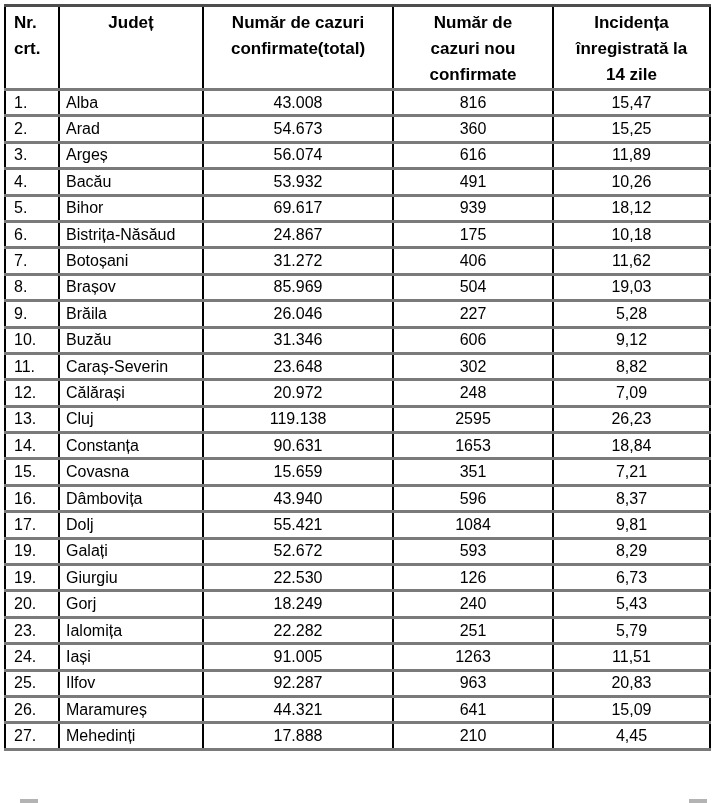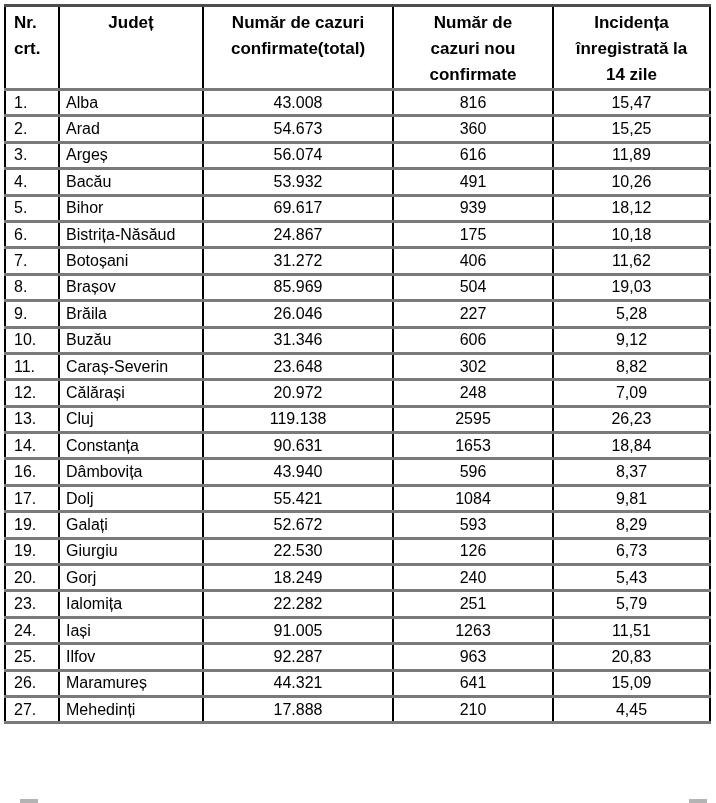--- a/index.html
+++ b/index.html
@@ -194,20 +194,27 @@
     <td class="cell-incidenta">26,23</td>
   </tr>
       <tr>
     <td class="cell-nr">14.</td>
     <td class="cell-judet">Constanța</td>
     <td class="cell-total">90.631</td>
     <td class="cell-noi">1653</td>
     <td class="cell-incidenta">18,84</td>
   </tr>
       <tr>
+    <td class="cell-nr">15.</td>
+    <td class="cell-judet">Covasna</td>
+    <td class="cell-total">15.659</td>
+    <td class="cell-noi">351</td>
+    <td class="cell-incidenta">7,21</td>
+  </tr>
+      <tr>
     <td class="cell-nr">16.</td>
     <td class="cell-judet">Dâmbovița</td>
     <td class="cell-total">43.940</td>
     <td class="cell-noi">596</td>
     <td class="cell-incidenta">8,37</td>
   </tr>
       <tr>
     <td class="cell-nr">17.</td>
     <td class="cell-judet">Dolj</td>
     <td class="cell-total">55.421</td>

